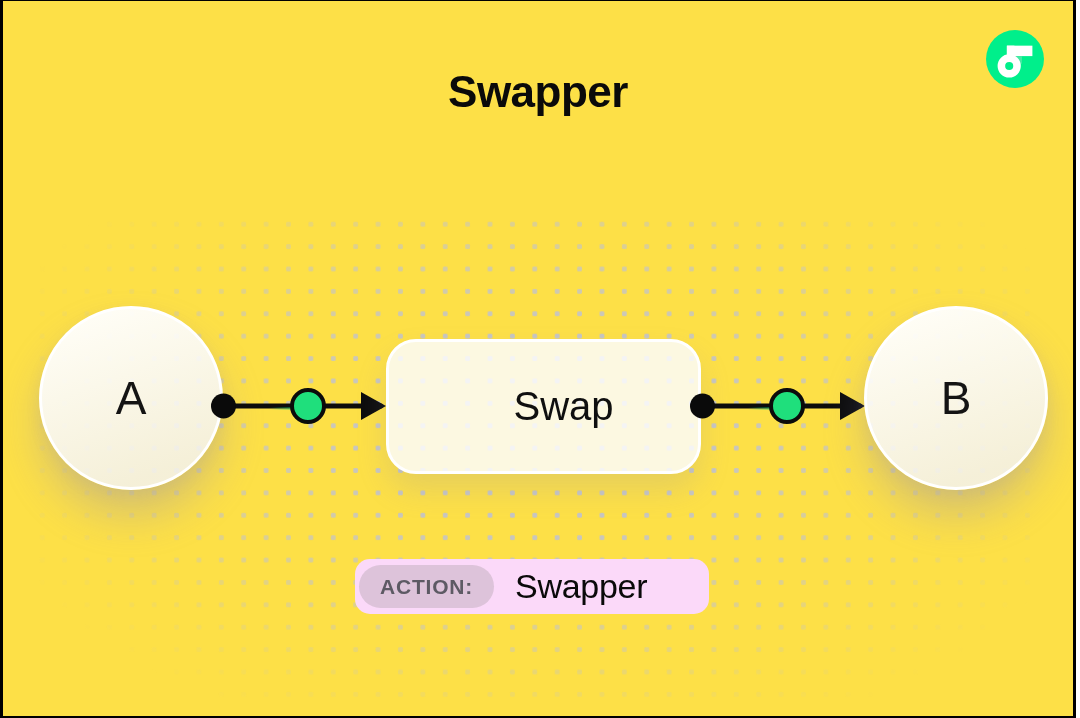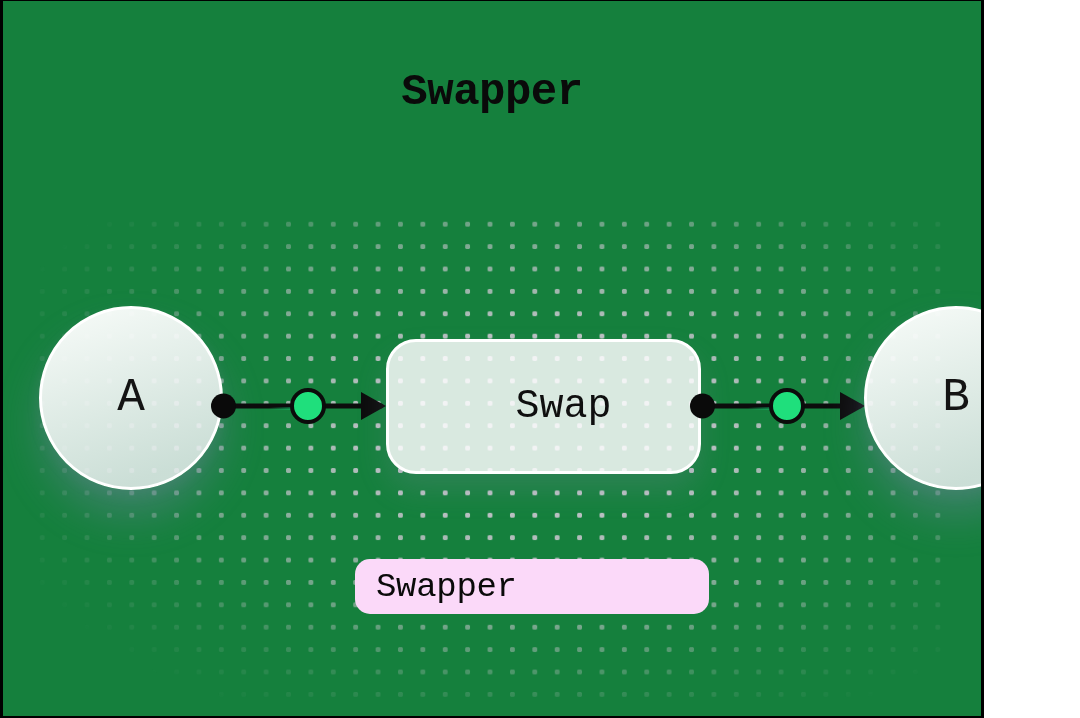--- a/index.html
+++ b/index.html
@@ -1,24 +1,24 @@
 <!DOCTYPE html>
 <html><head>
 <meta charset="utf-8">
 <style>
   html,body { margin:0; padding:0; background:#ffffff; }
   .frame {
     position:relative;
-    width:984px; height:718px;
+    width:1076px; height:718px;
     box-sizing:border-box;
     border-style:solid; border-color:#000;
     border-width:1px 3px 2px 3px;
-    background:#15803d;
+    background:#fde047;
     overflow:hidden;
-    font-family:Liberation Mono, monospace;
+    font-family:Liberation Sans, sans-serif;
     color:#0a0a0a;
   }
 
   
   .dot-grid {
     position:absolute; left:28px; top:212px; right:28px; bottom:2px;
     background-image: radial-gradient(circle, #c3c3c9 2.6px, rgba(195,195,201,0) 2.9px);
     background-size: 22.4px 22.4px;
     -webkit-mask-image: radial-gradient(ellipse 580px 330px at 510px 215px,
         rgba(0,0,0,0.95) 30%, rgba(0,0,0,0.55) 62%, rgba(0,0,0,0.18) 82%, transparent 100%);
@@ -143,16 +143,17 @@
     <div class="start-dot"></div>
     <div class="token-dot"></div>
     <div class="arrowhead"></div>
   </div>
 
   <div class="token-node b">
     <span>B</span>
   </div>
 
   <div class="action-badge">
+    <span class="label-pill">ACTION:</span>
     <span class="value">Swapper</span>
   </div>
 
 </div>
 
 </body></html>

